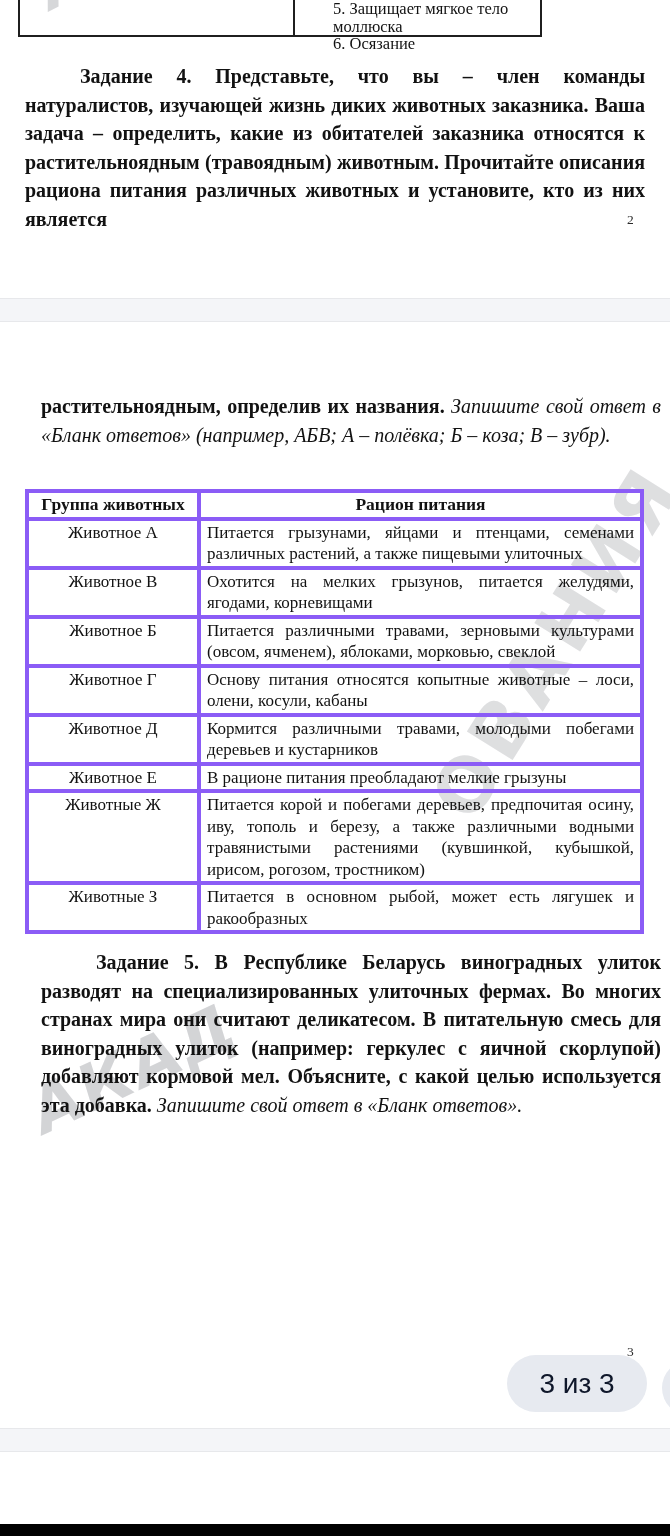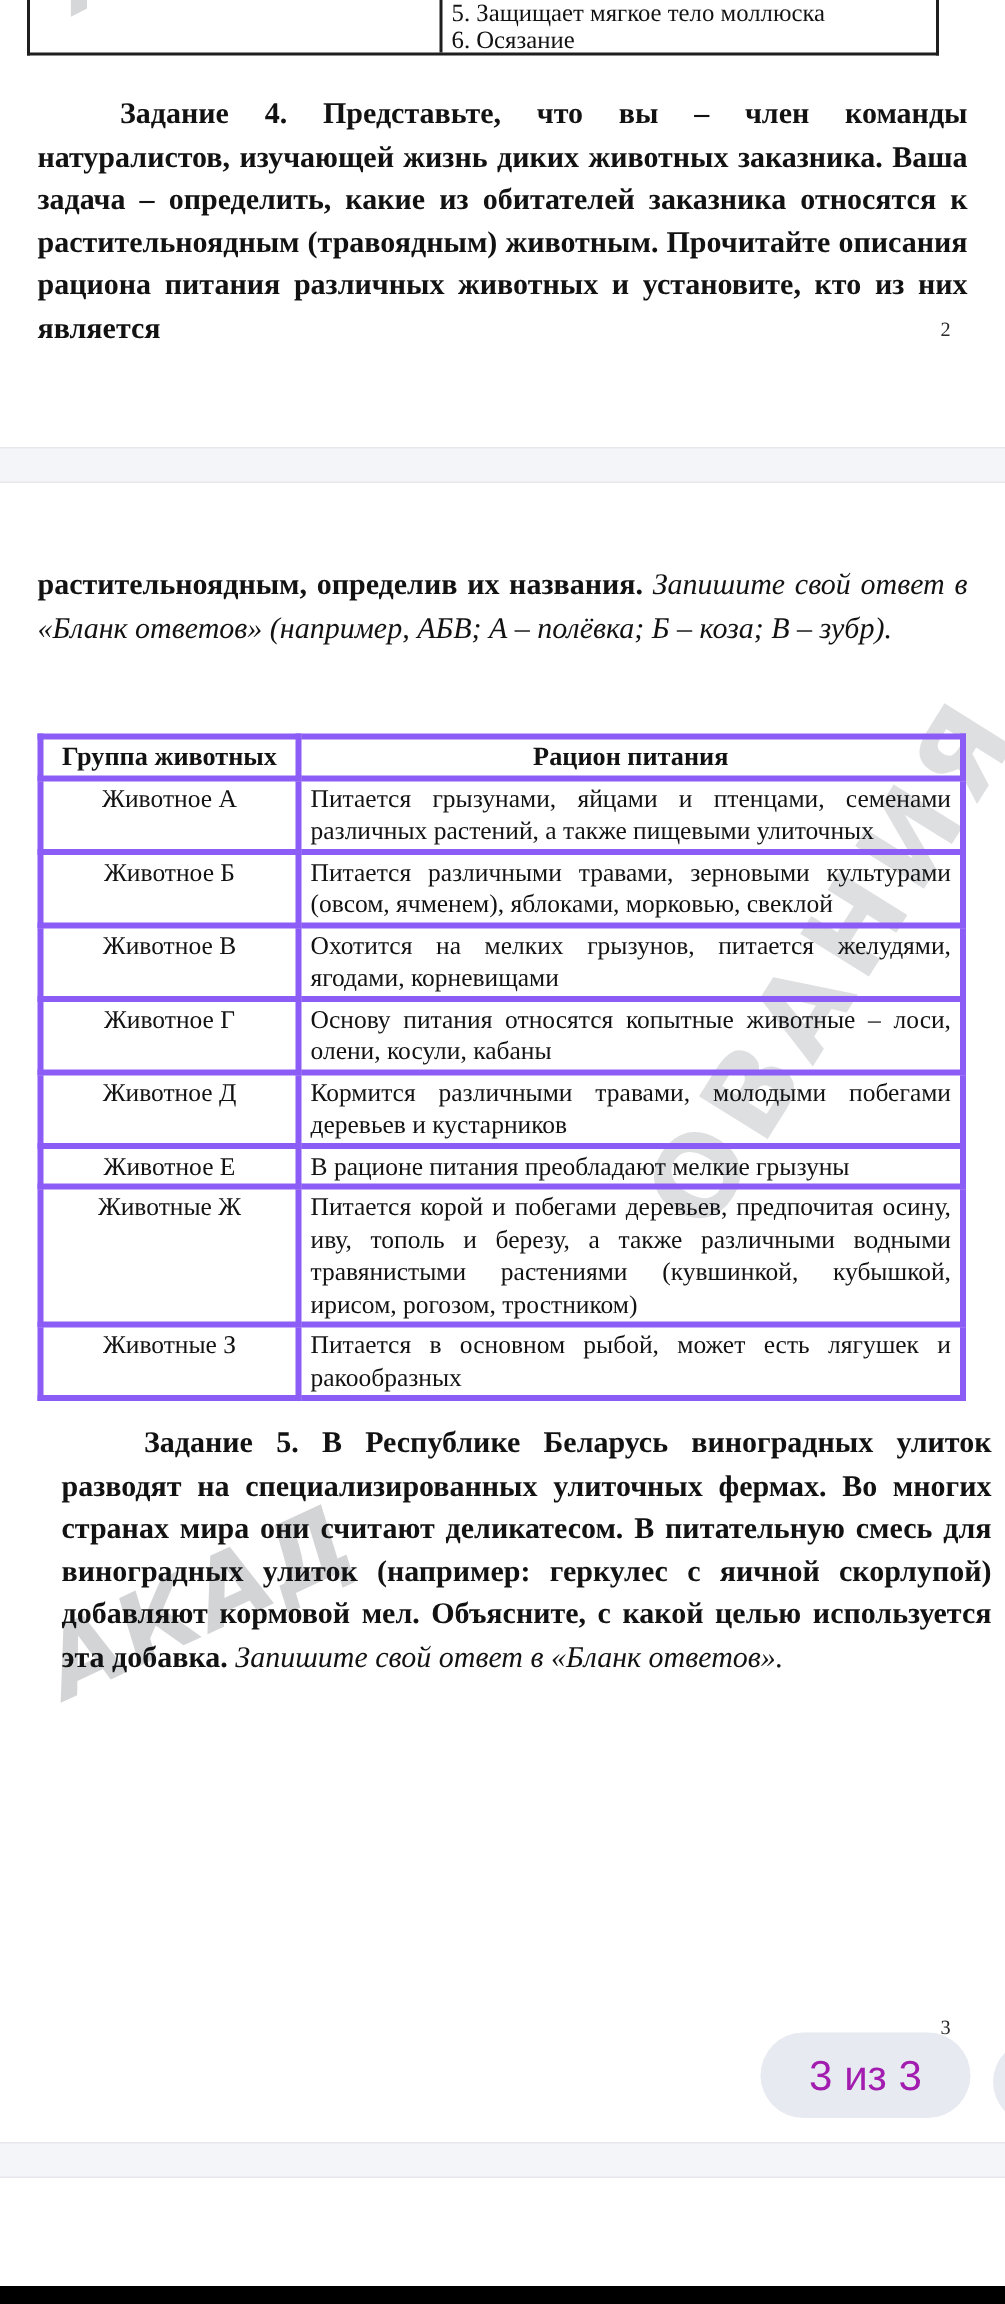--- a/index.html
+++ b/index.html
@@ -21,23 +21,23 @@
   .wm-mid{left:488px;top:745px;height:90px;line-height:90px;font-size:74px;letter-spacing:7px;
     transform:rotate(-58deg);transform-origin:0 100%;opacity:.6;}
   .wm-bl{left:34px;top:1078px;font-size:64px;letter-spacing:3px;
     transform:rotate(-25deg) skewX(-8deg);transform-origin:0 50%;opacity:.8;}
 
   
   .doc{position:absolute;z-index:2;}
 
   
   .frag-table{
-    left:18px;top:0;width:608px;height:37px;
+    left:18px;top:0;width:524px;height:37px;
     border:2px solid #1f1f1f;border-top:none;
-    display:flex;box-sizing:border-box;background:transparent;
+    display:flex;box-sizing:border-box;background:transparent;gap:32px;
   }
   .frag-left{width:273px;border-right:2px solid #1f1f1f;}
   .frag-right{flex:1;padding:0 6px;font-size:16.5px;line-height:17.5px;}
 
   .par{
     position:absolute;left:25px;width:620px;
     font-size:20px;line-height:28.5px;text-align:justify;
   }
   .task-par{font-weight:bold;text-indent:55px;text-align-last:justify;}
   .intro-par{font-weight:bold;}
@@ -69,21 +69,21 @@
     box-sizing:border-box;
   }
   .sep1{top:298px;}
   .sep2{top:1428px;}
 
   
   .pill{
     position:absolute;left:507px;top:1355px;width:140px;height:57px;z-index:10;
     background:#e7eaf0;border-radius:29px;
     display:flex;align-items:center;justify-content:center;
-    font-family:"Liberation Sans", sans-serif;font-size:28px;color:#a21caf;
+    font-family:"Liberation Sans", sans-serif;font-size:28px;color:#0f172a;
   }
   .fab-partial{
     position:absolute;left:662px;top:1360px;width:56px;height:56px;z-index:10;
     background:#e7eaf0;border-radius:50%;
   }
 
   .bottom-bar{
     position:absolute;left:0;top:1524px;width:670px;height:12px;
     background:#000;z-index:12;
   }
@@ -106,45 +106,45 @@
   </div>
 
   <p class="doc par task-par" style="top:62px;margin:0;">
     <span>Задание 4. Представьте, что вы – член команды натуралистов, изучающей жизнь диких животных заказника. Ваша задача – определить, какие из обитателей заказника относятся к растительноядным (травоядным) животным. Прочитайте описания рациона питания различных животных и установите, кто из них является</span>
   </p>
 
   <div class="doc pagenum" style="top:212px;">2</div>
 
   <div class="sep sep1"></div>
 
-  <p class="doc par intro-par" style="top:376px;margin:0;">
+  <p class="doc par intro-par" style="top:376px;margin:16px;">
     <span class="bold-seg">растительноядным, определив их названия. </span><span class="it">Запишите свой ответ в «Бланк ответов» (например, АБВ; А – полёвка; Б – коза; В – зубр).</span>
   </p>
 
   <table class="diet">
     <colgroup>
         <col class="c1">
         <col>
       </colgroup>
     <tbody>
         <tr>
       <th>Группа животных</th>
       <th>Рацион питания</th>
     </tr>
     <tr>
       <td class="c1">Животное А</td>
       <td class="c2">Питается грызунами, яйцами и птенцами, семенами различных растений, а также пищевыми улиточных</td>
     </tr>
     <tr>
+      <td class="c1">Животное В</td>
+      <td class="c2">Охотится на мелких грызунов, питается желудями, ягодами, корневищами</td>
+    </tr>
+    <tr>
       <td class="c1">Животное Б</td>
       <td class="c2">Питается различными травами, зерновыми культурами (овсом, ячменем), яблоками, морковью, свеклой</td>
-    </tr>
-    <tr>
-      <td class="c1">Животное В</td>
-      <td class="c2">Охотится на мелких грызунов, питается желудями, ягодами, корневищами</td>
     </tr>
     <tr>
       <td class="c1">Животное Г</td>
       <td class="c2">Основу питания относятся копытные животные – лоси, олени, косули, кабаны</td>
     </tr>
     <tr>
       <td class="c1">Животное Д</td>
       <td class="c2">Кормится различными травами, молодыми побегами деревьев и кустарников</td>
     </tr>
     <tr>

